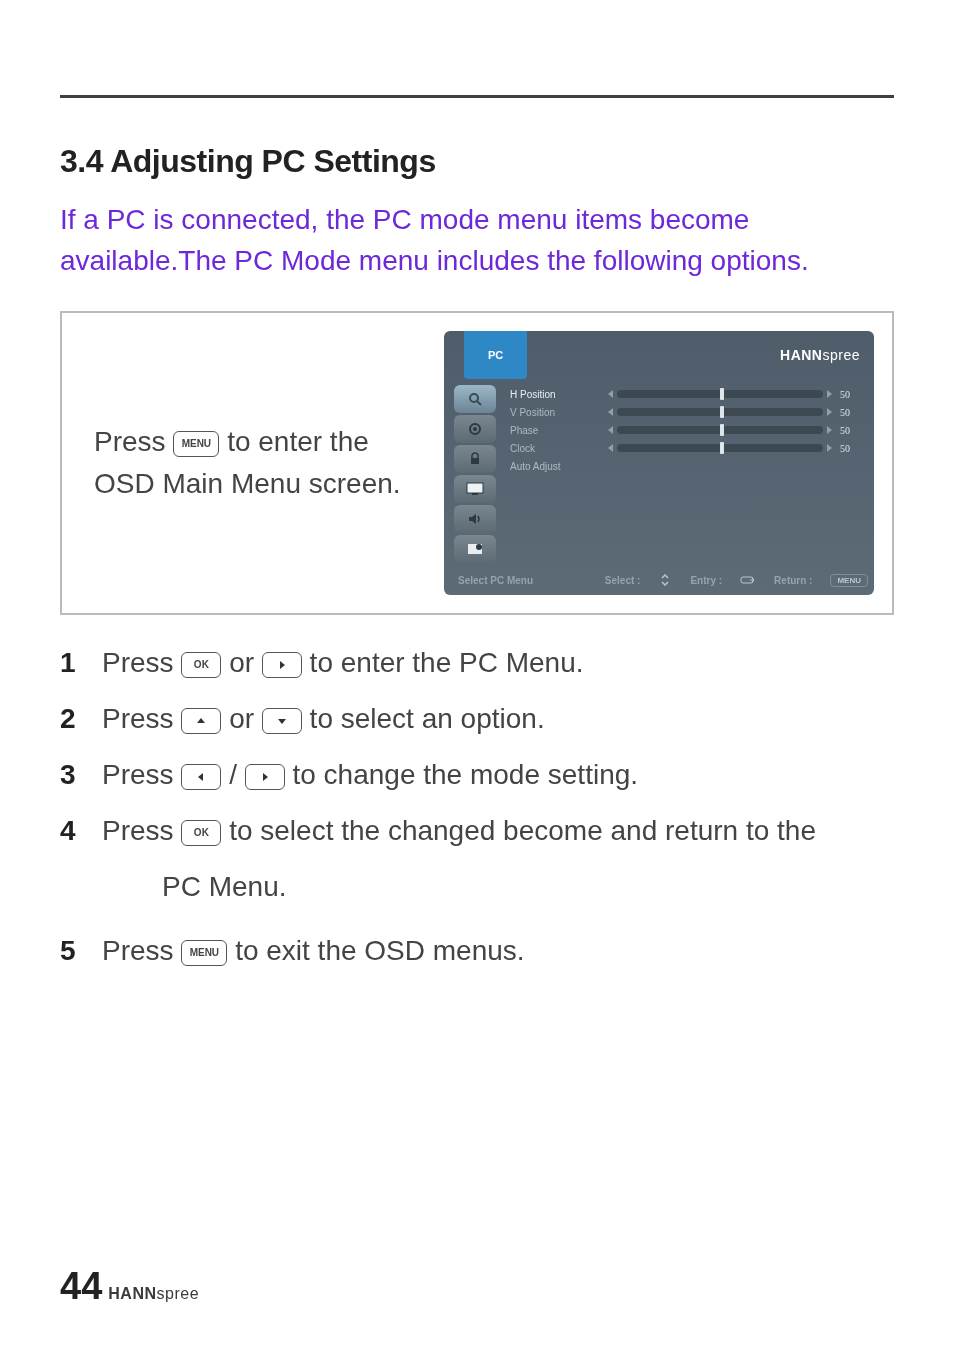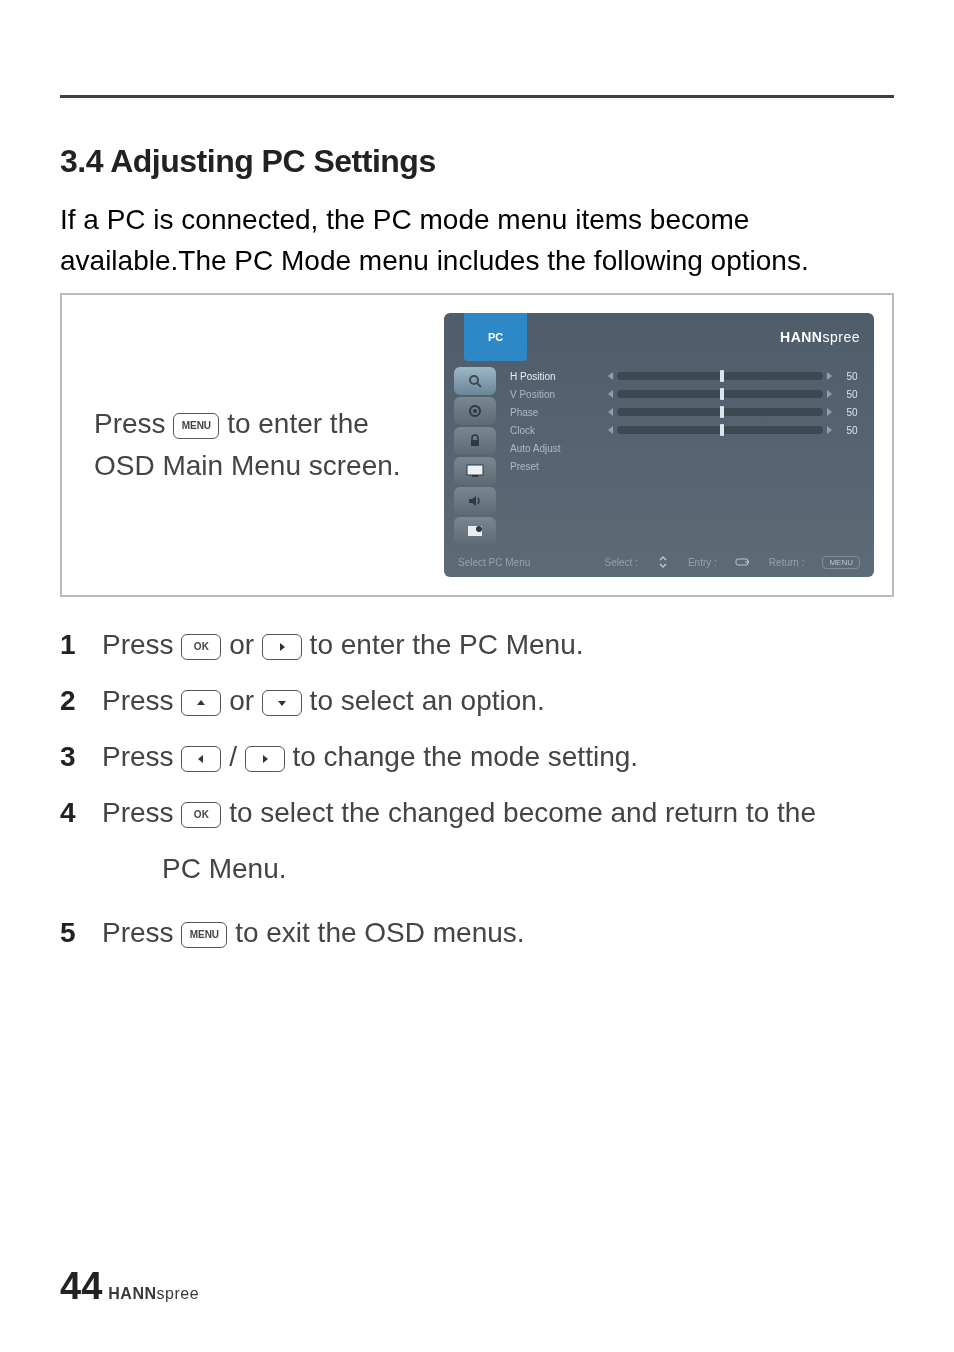--- a/index.html
+++ b/index.html
@@ -1,20 +1,20 @@
 <!DOCTYPE html>
 <html><head>
 <meta charset="utf-8">
 <style>
   * { box-sizing: border-box; margin: 0; padding: 0; }
   html, body { width: 954px; height: 1352px; background: #fff; font-family: Arial, Helvetica, sans-serif; color: #3a3a3a; }
   .page { padding: 95px 60px 0 60px; position: relative; height: 100%; }
   .hr-top { border: none; border-top: 3px solid #404040; margin-bottom: 45px; }
   .section-title { font-weight: 700; font-size: 32px; color: #222; margin-bottom: 20px; letter-spacing: -0.5px; }
-  .intro { font-size: 28px; line-height: 1.45; color: #000000; margin-bottom: 12px; }
+  .intro { font-size: 28px; line-height: 1.45; color: #6d28d9; margin-bottom: 30px; }
   .panel { border: 2px solid #bbb; padding: 18px 18px 18px 32px; display: flex; align-items: center; gap: 30px; margin-bottom: 20px; }
   .panel-left { flex: 1; font-size: 28px; color: #444; line-height: 1.5; }
   .btn { display: inline-flex; align-items: center; justify-content: center; border: 1.5px solid #555; border-radius: 6px; height: 26px; min-width: 46px; padding: 0 6px; font-size: 10px; font-weight: bold; vertical-align: middle; background: #fff; }
   .btn-small { min-width: 40px; }
   .btn svg { display: block; }
   .osd { width: 430px; background: linear-gradient(#4f5d6b, #5d6b77); border-radius: 6px; overflow: hidden; font-size: 10px; color: #b8c6d0; }
   .osd-header { display: flex; align-items: center; justify-content: space-between; padding: 0; }
   .osd-tab { background: #2f88c6; color: #fff; font-size: 11px; font-weight: bold; padding: 18px 24px; border-radius: 0 0 4px 4px; margin-left: 20px; }
   .osd-brand { font-size: 14px; margin-right: 14px; color: #fff; letter-spacing: 0.5px; }
   .osd-brand .bold { font-weight: 900; }
@@ -25,22 +25,22 @@
   .osd-list { flex: 1; padding: 6px 10px 6px 4px; }
   .osd-row { display: flex; align-items: center; height: 18px; gap: 8px; color: #aeb9c2; }
   .osd-row.hi { color: #e8eef3; }
   .osd-label { width: 90px; font-size: 10px; }
   .osd-slider-wrap { flex: 1; display: flex; align-items: center; gap: 4px; }
   .tri-l, .tri-r { width: 0; height: 0; }
   .tri-l { border-top: 4px solid transparent; border-bottom: 4px solid transparent; border-right: 5px solid #8fa0ab; }
   .tri-r { border-top: 4px solid transparent; border-bottom: 4px solid transparent; border-left: 5px solid #8fa0ab; }
   .slider { flex: 1; height: 8px; background: #3d4952; border-radius: 4px; position: relative; }
   .slider::after { content: ""; position: absolute; left: 50%; top: -2px; width: 4px; height: 12px; background: #dde5ea; border-radius: 1px; }
-  .osd-val { width: 24px; text-align: center; font-size: 10px; color: #d8e4ea; }
-  .osd-footer { display: flex; align-items: center; justify-content: space-between; padding: 4px 14px 8px 14px; font-size: 10px; color: #95a3ad; }
+  .osd-val { width: 24px; text-align: left; font-size: 10px; color: #d8e4ea; font-family: Liberation Serif, serif; }
+  .osd-footer { display: flex; align-items: center; justify-content: space-between; padding: 4px 6px 8px 14px; font-size: 10px; color: #95a3ad; font-weight: bold; }
   .osd-footer .grp { display: flex; align-items: center; gap: 18px; }
   .foot-ico { display: inline-flex; align-items: center; }
   .foot-btn { border: 1px solid #7f8e98; border-radius: 4px; padding: 1px 6px; font-size: 8px; color: #b8c6d0; }
   ol.steps { list-style: none; counter-reset: s; margin-top: 8px; }
   ol.steps > li { counter-increment: s; display: flex; align-items: flex-start; font-size: 28px; color: #444; line-height: 2.0; gap: 16px; }
   ol.steps > li::before { content: counter(s); font-weight: 900; color: #222; width: 26px; flex-shrink: 0; }
   ol.steps .line { flex: 1; display: block; }
   .footer-pg { position: absolute; bottom: 44px; left: 60px; font-size: 28px; display: flex; align-items: baseline; gap: 6px; }
   .footer-pg .num { font-size: 38px; font-weight: 900; color: #222; }
   .footer-pg .brand { font-size: 16px; letter-spacing: 0.5px; }
@@ -142,23 +142,20 @@
             <div class="osd-slider-wrap">
                 <span class="tri-l"></span>
                 <div class="slider"></div>
                 <span class="tri-r"></span>
               </div>
             <span class="osd-val">50</span>
           </div>
           <div class="osd-row">
             <span class="osd-label">Auto Adjust</span>
           </div>
-          <div class="osd-row">
-            <span class="osd-label">Preset</span>
-          </div>
         </div>
       </div>
       <div class="osd-footer">
         <span>Select PC Menu</span>
         <span class="grp">
           <span>Select :</span>
           <span class="foot-ico">
             <svg width="14" height="14" viewBox="0 0 14 14">
                 <path d="M4 5 l3 -3 l3 3 M4 9 l3 3 l3 -3" fill="none" stroke="#b8c6d0" stroke-width="1.5"></path>
               </svg>

